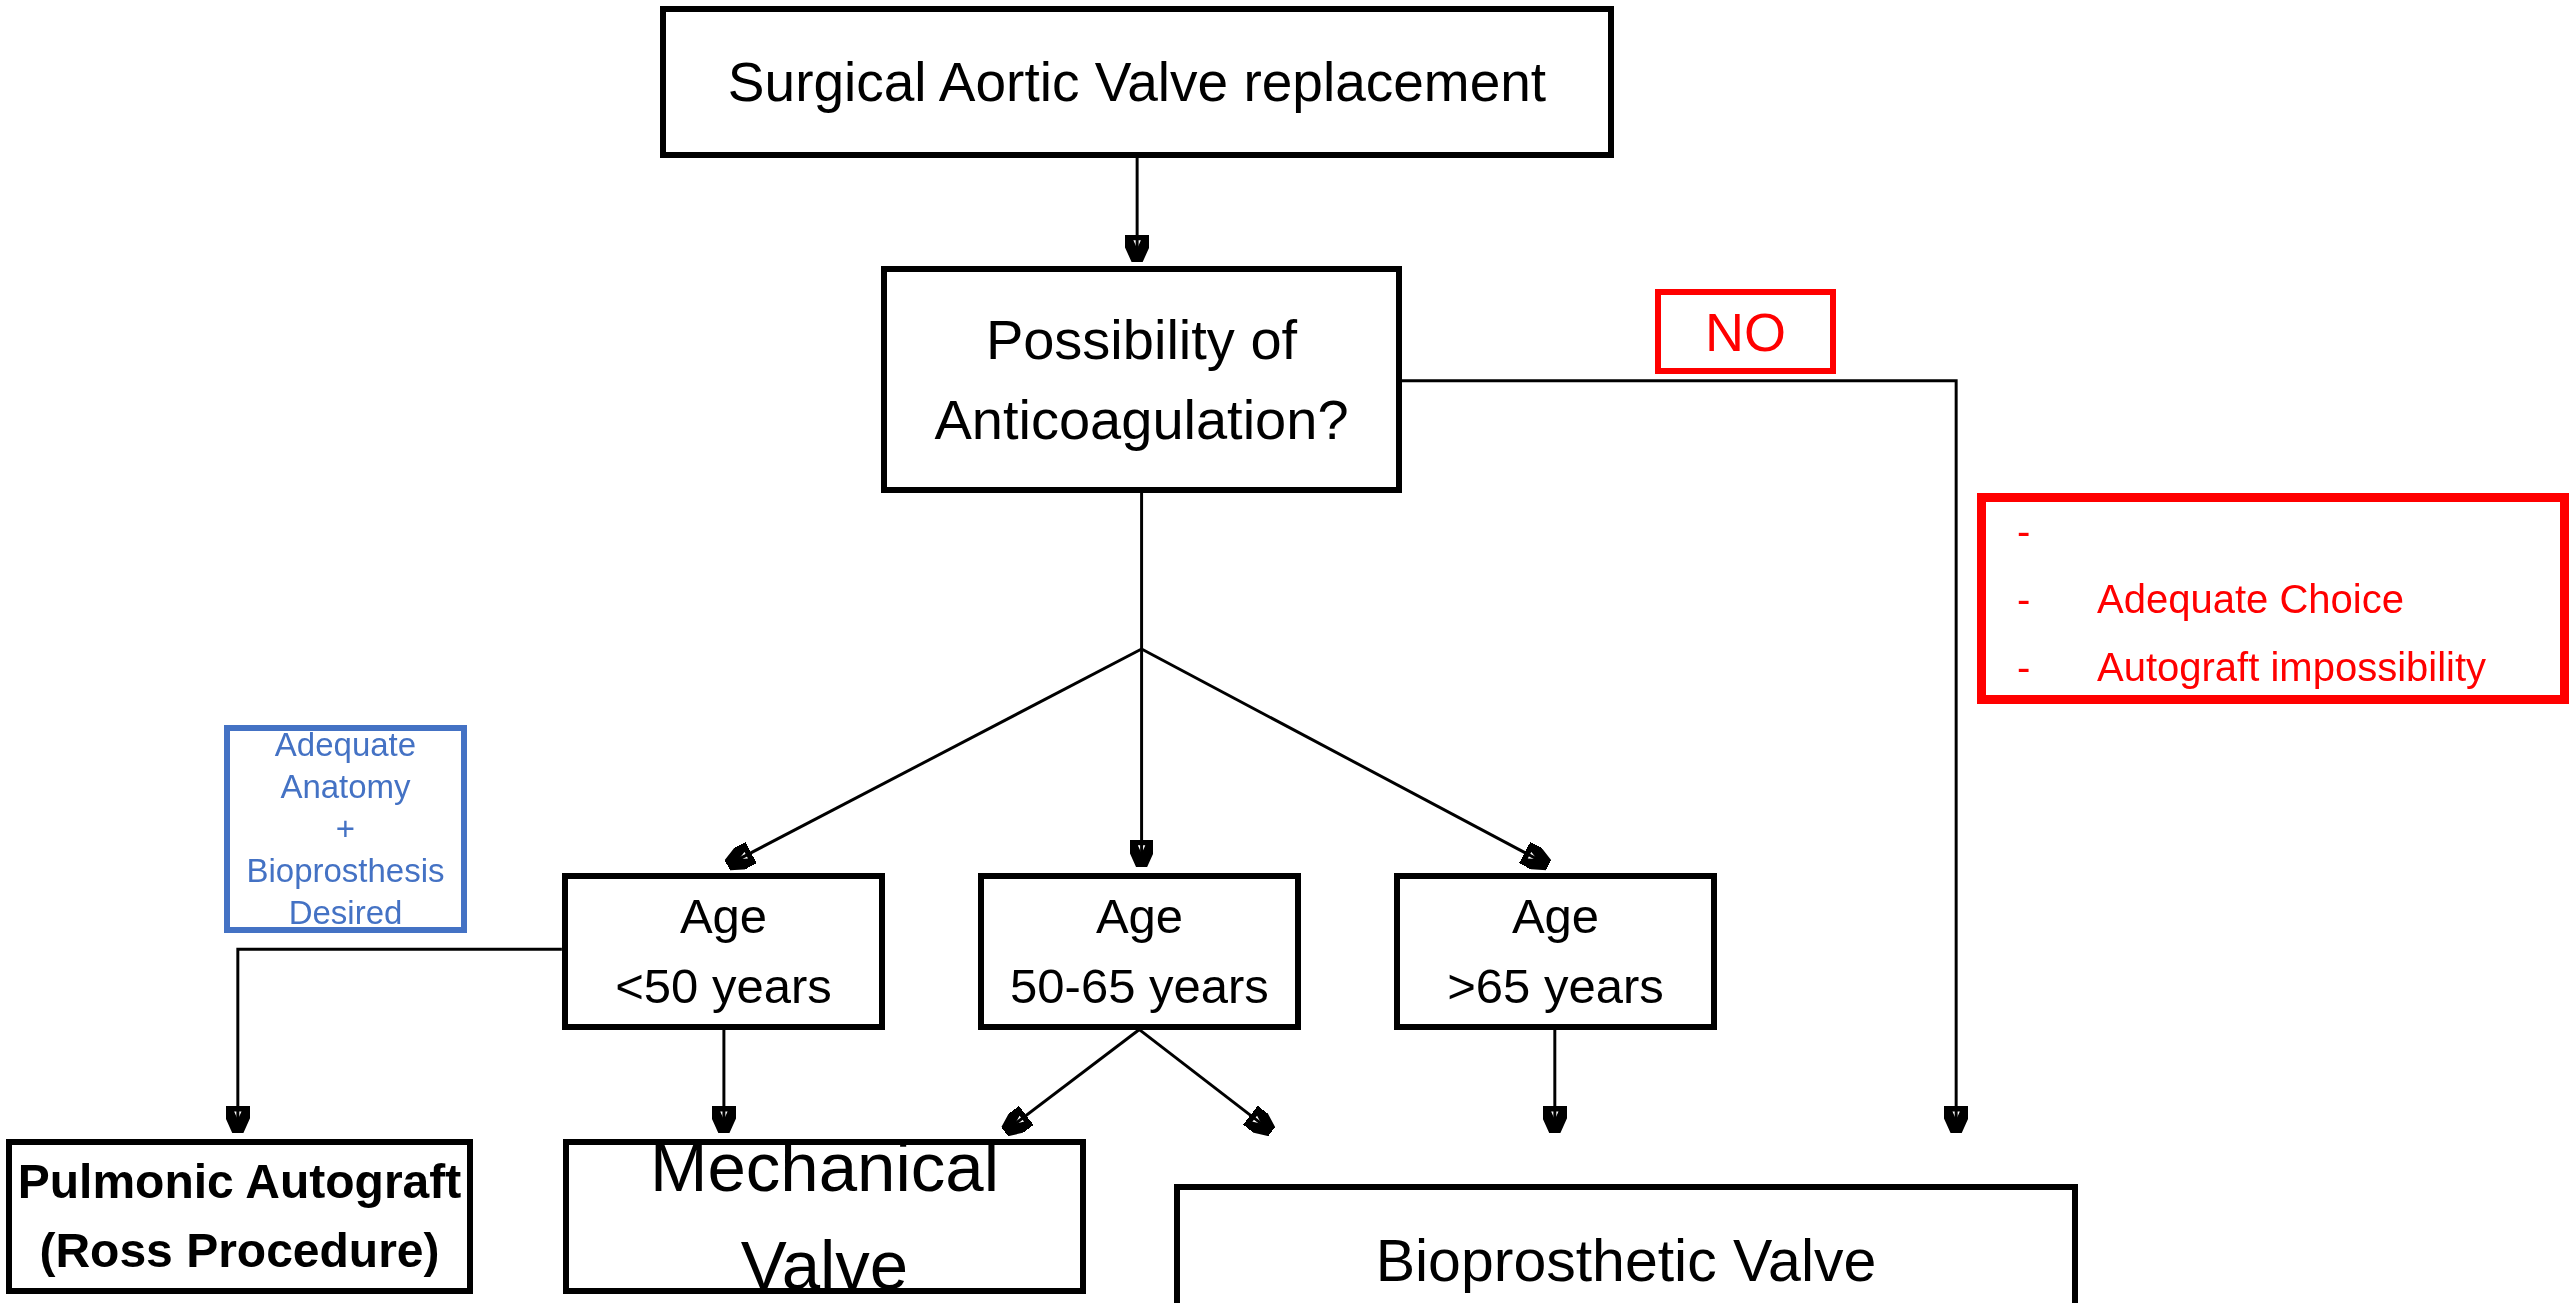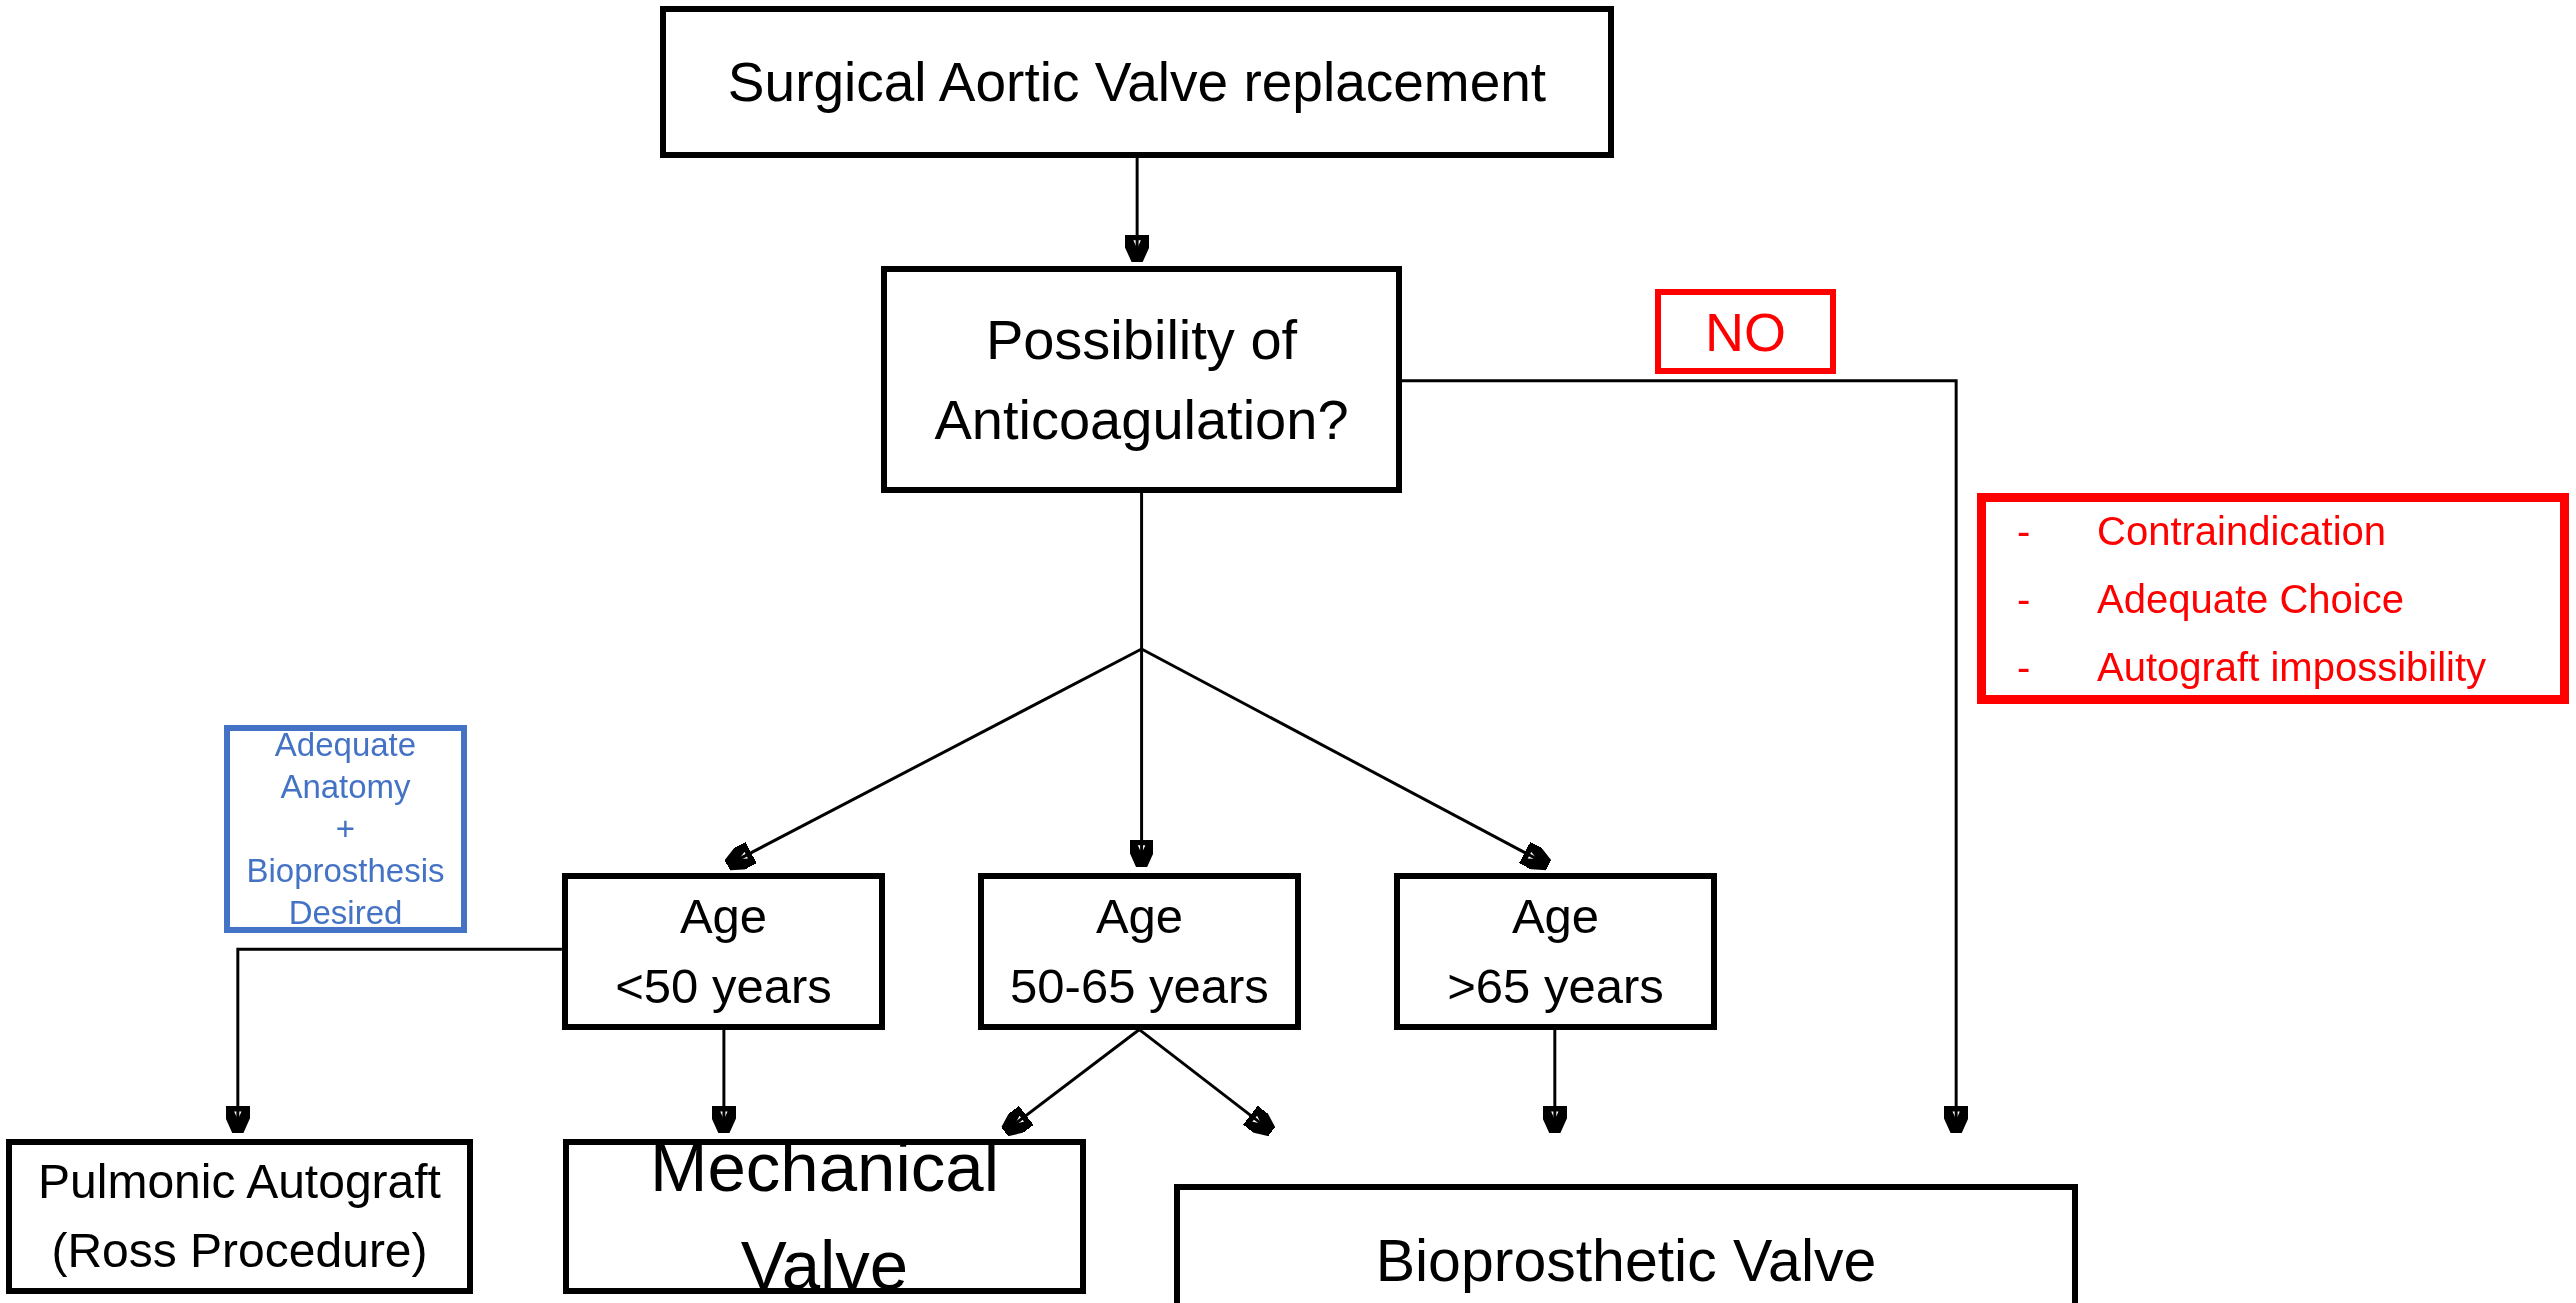--- a/index.html
+++ b/index.html
@@ -94,21 +94,20 @@
   </div>
 
   <div class="node badge-no" style="left:1655px;top:281px;width:181px;height:85px;font-size:54px;margin-top:8px;">
     <span>NO</span>
   </div>
 
 
   <div class="node reasons" style="left:1977px;top:493px;width:592px;height:211px;font-size:40px;">
     <div class="reason-row">
       <span class="reason-bullet">-</span>
-      <span class="reason-text">Contraindication</span>
     </div>
     <div class="reason-row">
       <span class="reason-bullet">-</span>
       <span class="reason-text">Adequate Choice</span>
     </div>
     <div class="reason-row">
       <span class="reason-bullet">-</span>
       <span class="reason-text">Autograft impossibility</span>
     </div>
   </div>
@@ -129,21 +128,21 @@
   <div class="node" style="left:978px;top:873px;width:323px;height:157px;font-size:49px;">
     <span>Age
 50-65 years</span>
   </div>
 
   <div class="node" style="left:1394px;top:873px;width:323px;height:157px;font-size:49px;">
     <span>Age
 &gt;65 years</span>
   </div>
 
-  <div class="node" style="left:6px;top:1139px;width:467px;height:155px;font-size:48px;">
+  <div class="node" style="left:6px;top:1139px;width:467px;height:155px;font-size:48px;font-weight:bold;">
     <span>Pulmonic Autograft
 (Ross Procedure)</span>
   </div>
 
   <div class="node" style="left:563px;top:1139px;width:523px;height:155px;font-size:69px;">
     <span>Mechanical Valve</span>
   </div>
 
   <div class="node" style="left:1174px;top:1139px;width:904px;height:155px;font-size:59px;margin-top:45px;">
     <span>Bioprosthetic Valve</span>

